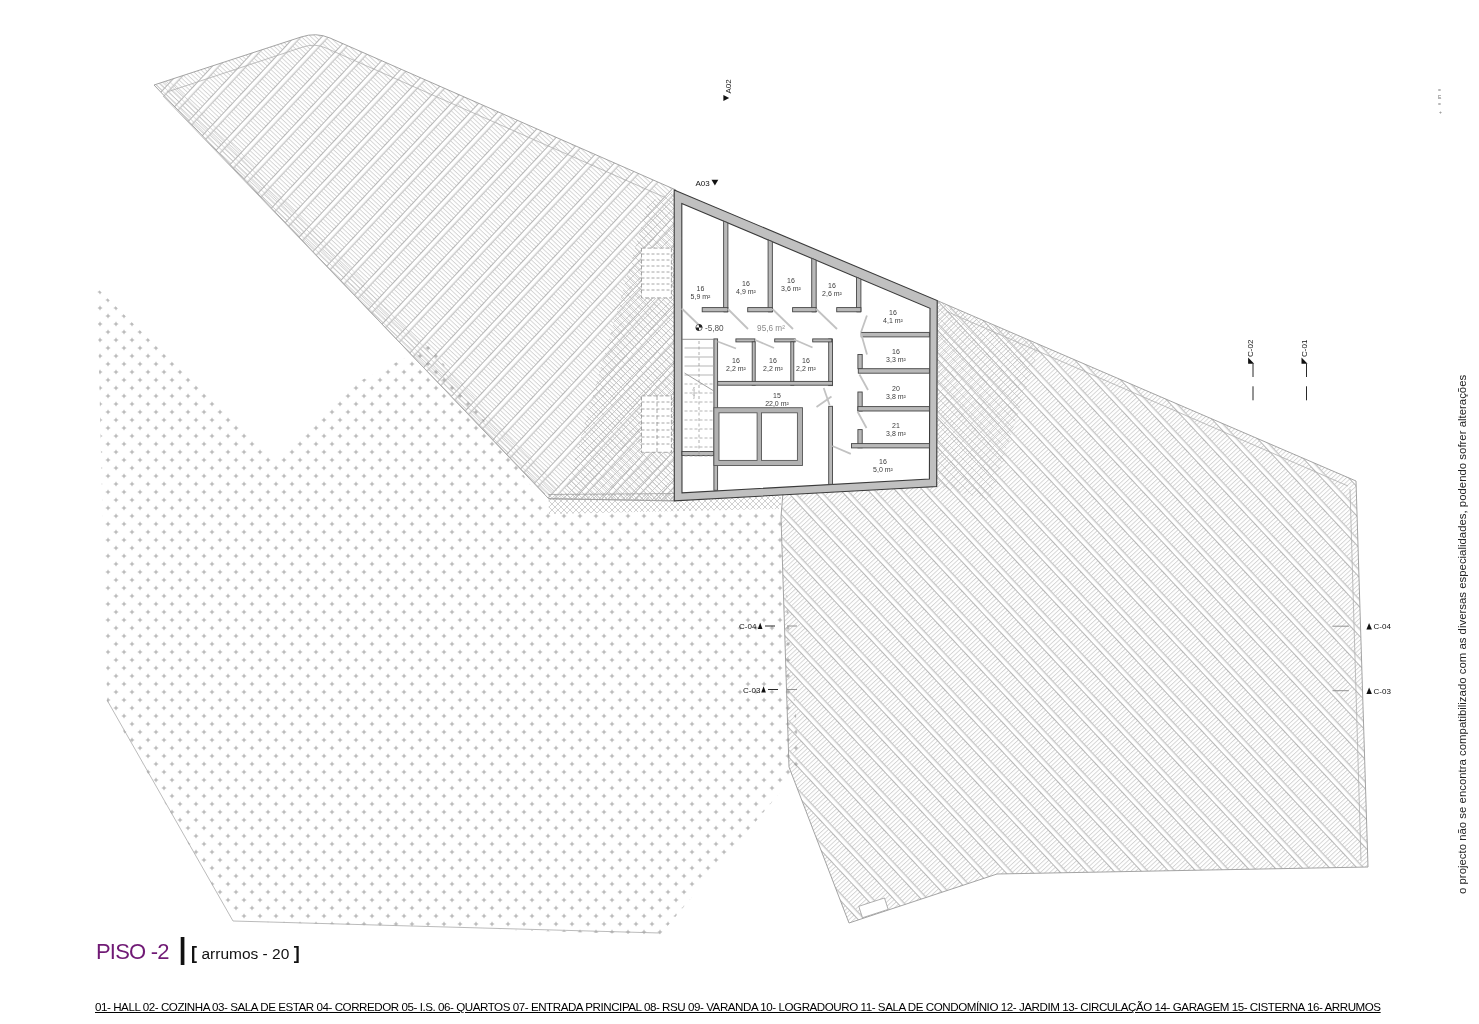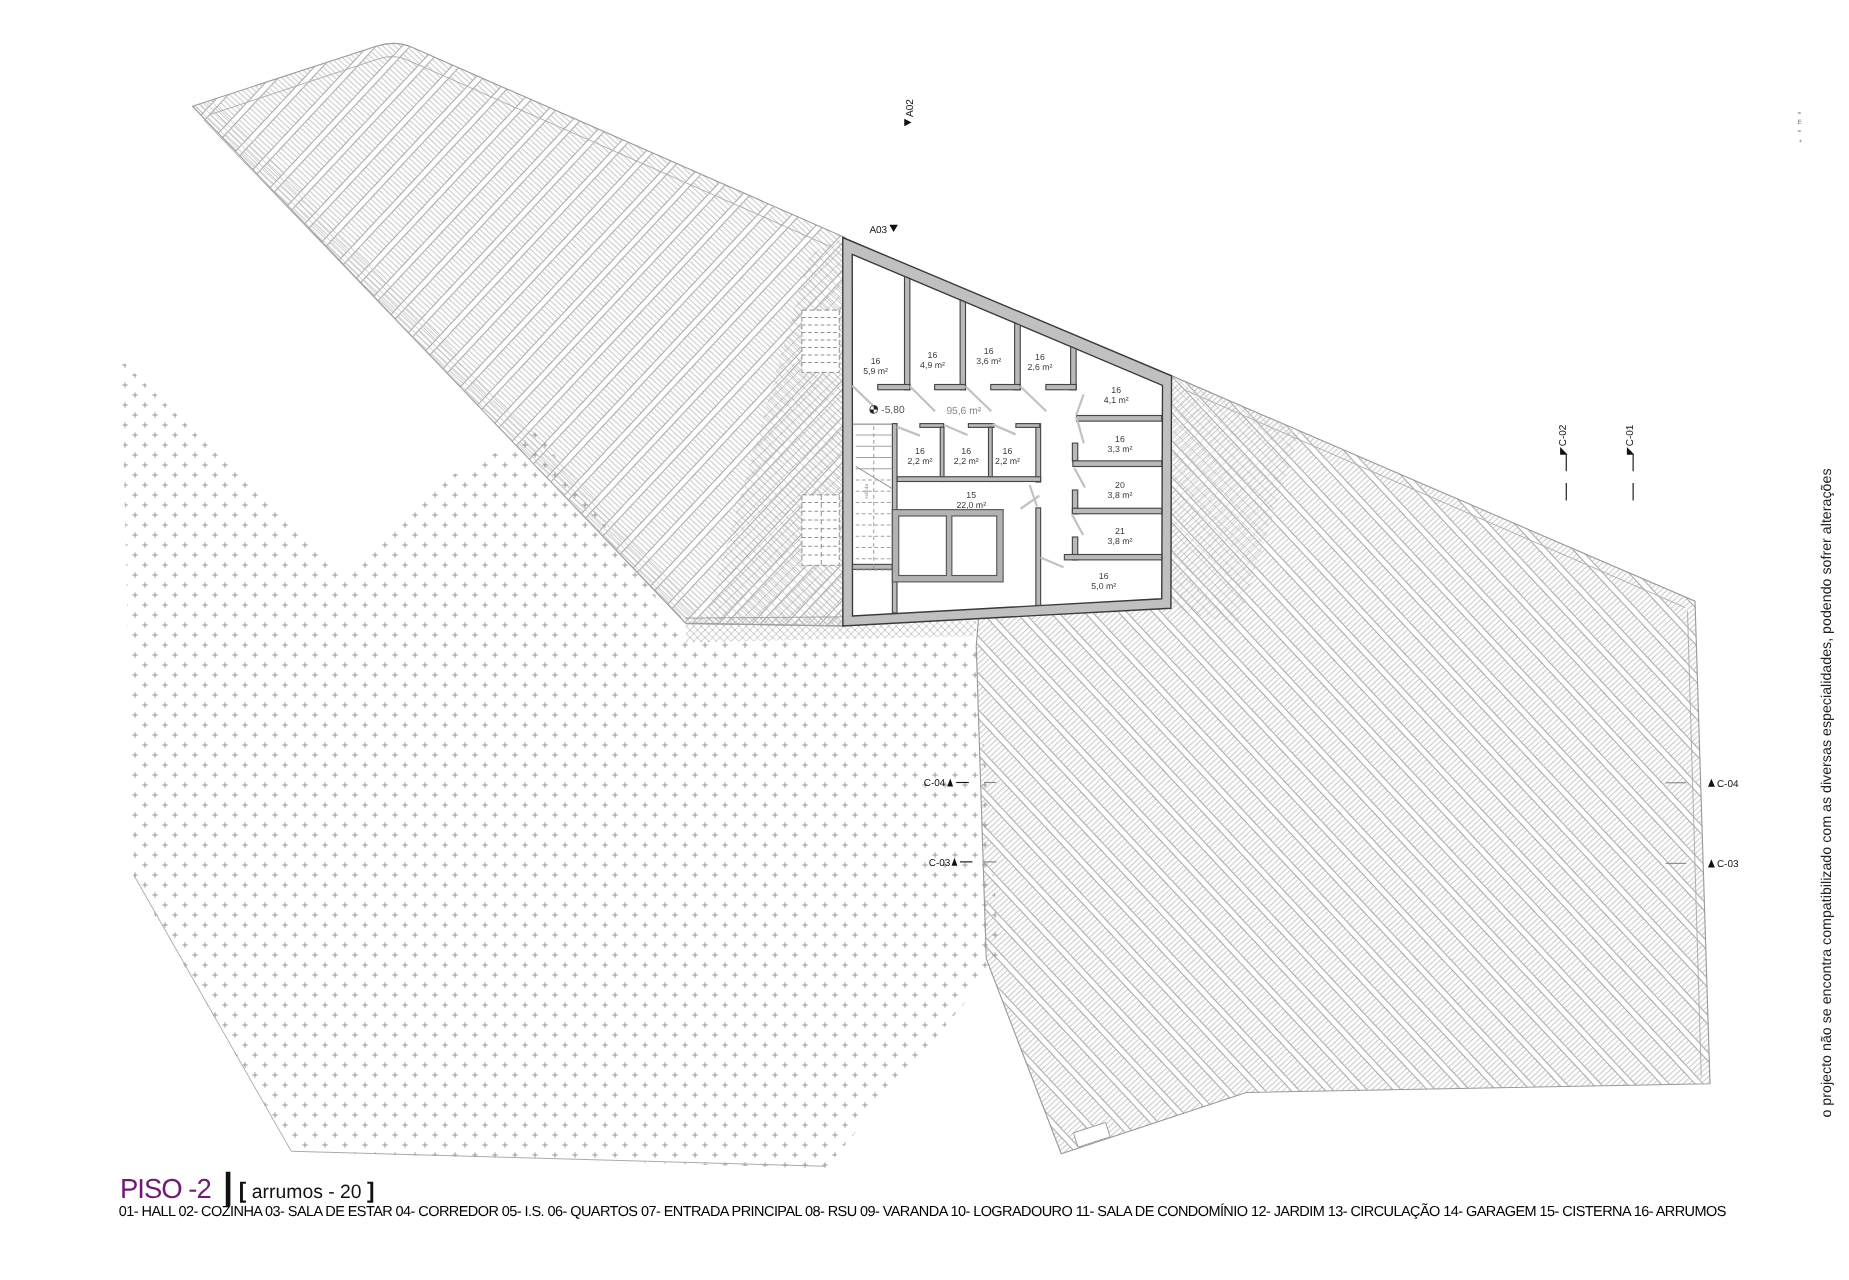--- a/index.html
+++ b/index.html
@@ -297,16 +297,16 @@
 
 
 <div class="abs" style="left:96px;top:933px;width:700px;height:40px;">
   <span style="font-weight:normal;font-size:22px;letter-spacing:-0.8px;color:#701a75;">PISO -2&nbsp;</span>
   <span style="font-weight:bold;font-size:29px;color:#111;">|</span>
   <span style="font-weight:bold;font-size:18px;color:#111;">[</span>
   <span style="font-size:15.5px;color:#111;"> arrumos - 20 </span>
   <span style="font-weight:bold;font-size:18px;color:#111;">]</span>
 </div>
 
-<div class="abs" style="left:95px;top:963px;width:1370px;font-size:11.6px;color:#000;white-space:nowrap;letter-spacing:-0.45px;">01- HALL 02- COZINHA 03- SALA DE ESTAR 04- CORREDOR 05- I.S. 06- QUARTOS 07- ENTRADA PRINCIPAL 08- RSU 09- VARANDA 10- LOGRADOURO 11- SALA DE CONDOMÍNIO 12- JARDIM 13- CIRCULAÇÃO 14- GARAGEM 15- CISTERNA 16- ARRUMOS</div>
+<div class="abs" style="left:95px;top:1000px;width:1370px;font-size:11.6px;color:#000;white-space:nowrap;letter-spacing:-0.45px;text-decoration:underline;">01- HALL 02- COZINHA 03- SALA DE ESTAR 04- CORREDOR 05- I.S. 06- QUARTOS 07- ENTRADA PRINCIPAL 08- RSU 09- VARANDA 10- LOGRADOURO 11- SALA DE CONDOMÍNIO 12- JARDIM 13- CIRCULAÇÃO 14- GARAGEM 15- CISTERNA 16- ARRUMOS</div>
 
 <div class="abs" style="left:1456px;top:894px;width:530px;font-size:11.4px;color:#222;white-space:nowrap;transform:rotate(-90deg);transform-origin:0 0;">o projecto não se encontra compatibilizado com as diversas especialidades, podendo sofrer alterações</div>
 </div>
 
 </body></html>

